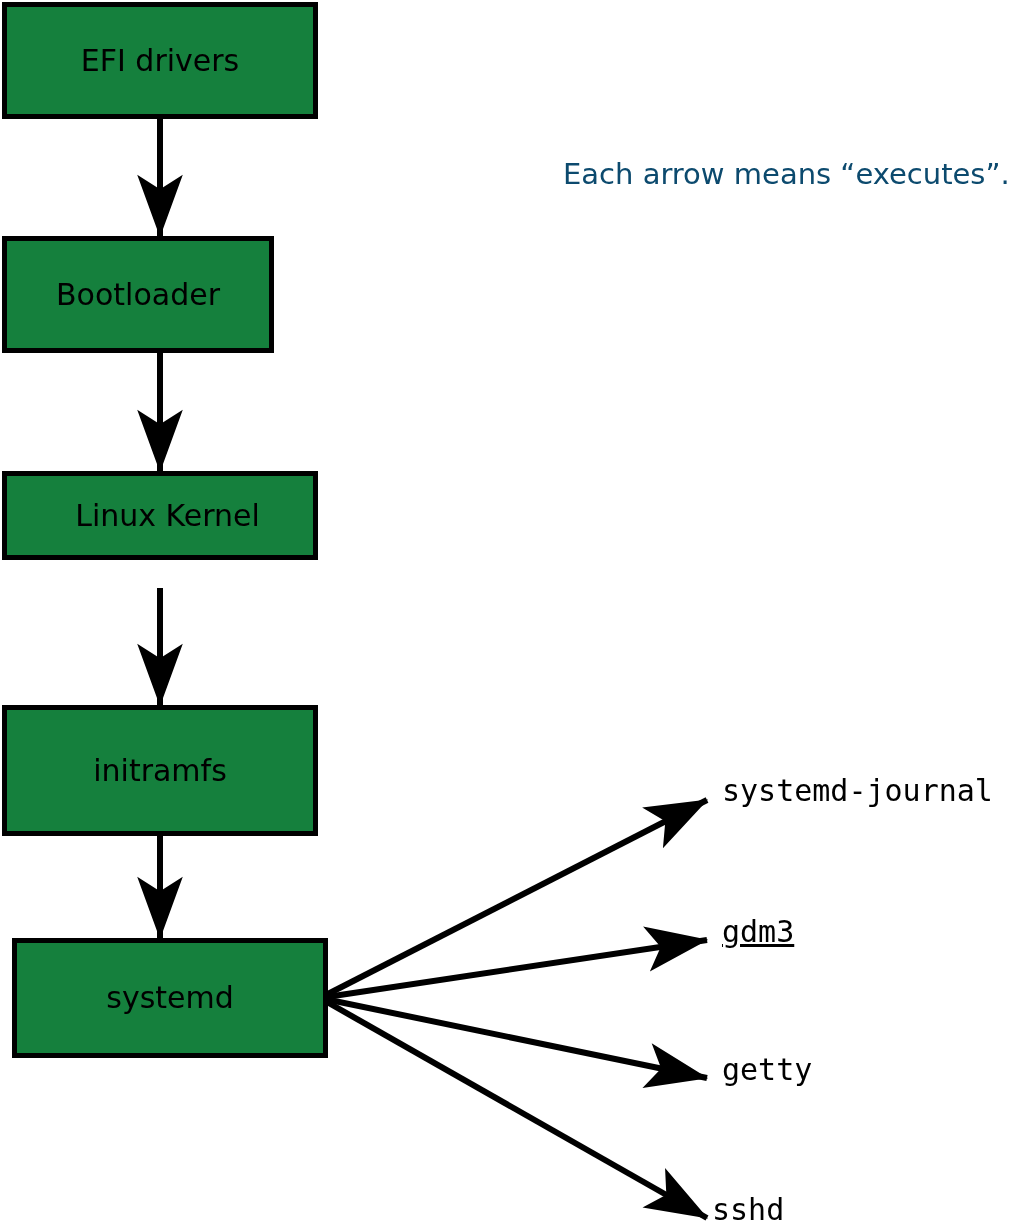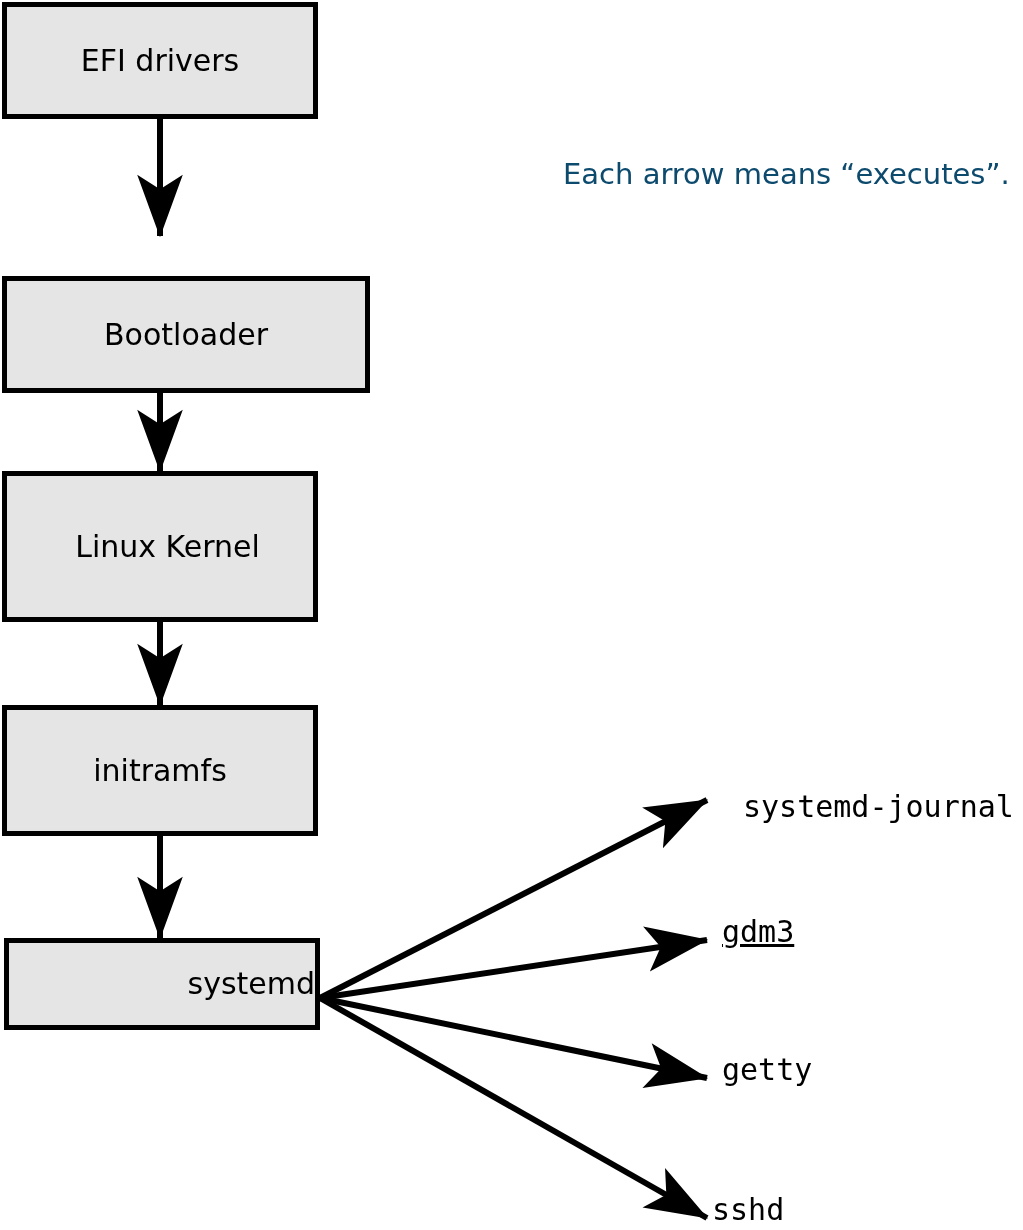--- a/index.html
+++ b/index.html
@@ -22,38 +22,38 @@
     top: 0;
     width: 1023px;
     height: 1230px;
   }
 
   
   .stage-box {
     position: absolute;
     box-sizing: border-box;
     border: 5px solid #000000;
-    background: #e5e5e5;
+    background: #15803d;
     display: flex;
     align-items: center;
     justify-content: center;
   }
   .stage-box .stage-label {
     font-family: "DejaVu Sans", sans-serif;
     font-size: 30px;
     line-height: 1;
     color: #000000;
     white-space: nowrap;
   }
 
   #box-efi-drivers  { left: 2px; top: 2px;    width: 316px; height: 117px; }
-  #box-bootloader   { left: 2px; top: 236px;  width: 368px; height: 117px; margin-top: 40px; }
-  #box-linux-kernel { left: 2px; top: 471px;  width: 316px; height: 151px; padding-left: 15px; }
+  #box-bootloader   { left: 2px; top: 236px;  width: 272px; height: 117px; }
+  #box-linux-kernel { left: 2px; top: 471px;  width: 316px; height: 89px; padding-left: 15px; }
   #box-initramfs    { left: 2px; top: 705px;  width: 316px; height: 131px; }
-  #box-systemd      { left: 4px; top: 938px;  width: 316px; height: 92px; justify-content: flex-end; }
+  #box-systemd      { left: 12px; top: 938px;  width: 316px; height: 120px; }
 
   
   #caption-note {
     position: absolute;
     left: 563px;
     top: 160px;
     font-family: "DejaVu Sans", sans-serif;
     font-size: 29px;
     line-height: 1;
     color: #0c4a6e;
@@ -62,21 +62,21 @@
 
   
   .service-label {
     position: absolute;
     font-family: "DejaVu Sans Mono", monospace;
     font-size: 30px;
     line-height: 1;
     color: #000000;
     white-space: nowrap;
   }
-  #service-label-0 { left: 722px; top: 792px; margin-left: 21px;  }
+  #service-label-0 { left: 722px; top: 776px;  }
   #service-label-1 { left: 722px; top: 917px; text-decoration: underline;  }
   #service-label-2 { left: 722px; top: 1055px; }
   #service-label-3 { left: 712px; top: 1195px; }
 </style>
 </head>
 <body>
 
 <svg id="diagram-canvas" viewBox="0 0 1023 1230" width="1023" height="1230" xmlns="http://www.w3.org/2000/svg">
   <defs>
     <marker id="arrowhead" markerWidth="12" markerHeight="12" refX="10.4" refY="4" orient="auto" markerUnits="strokeWidth">

